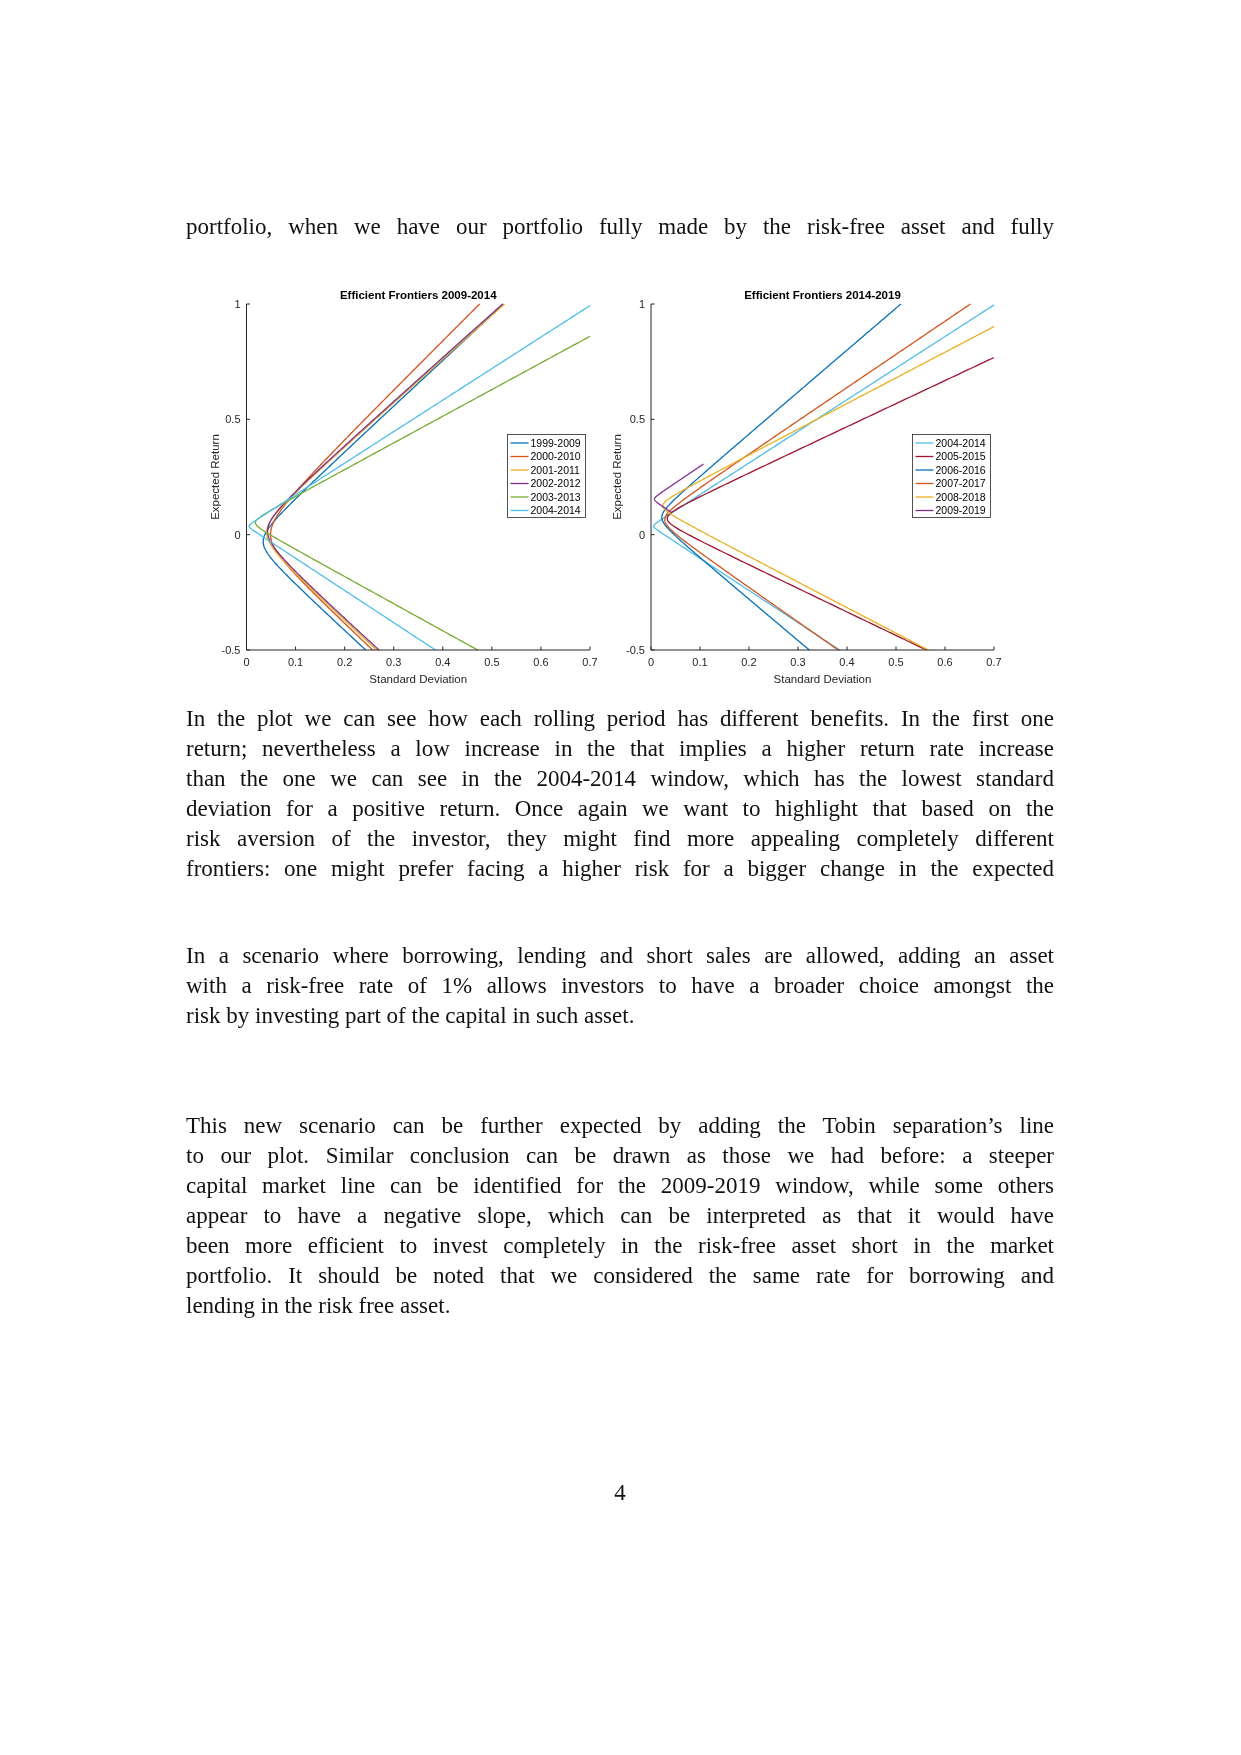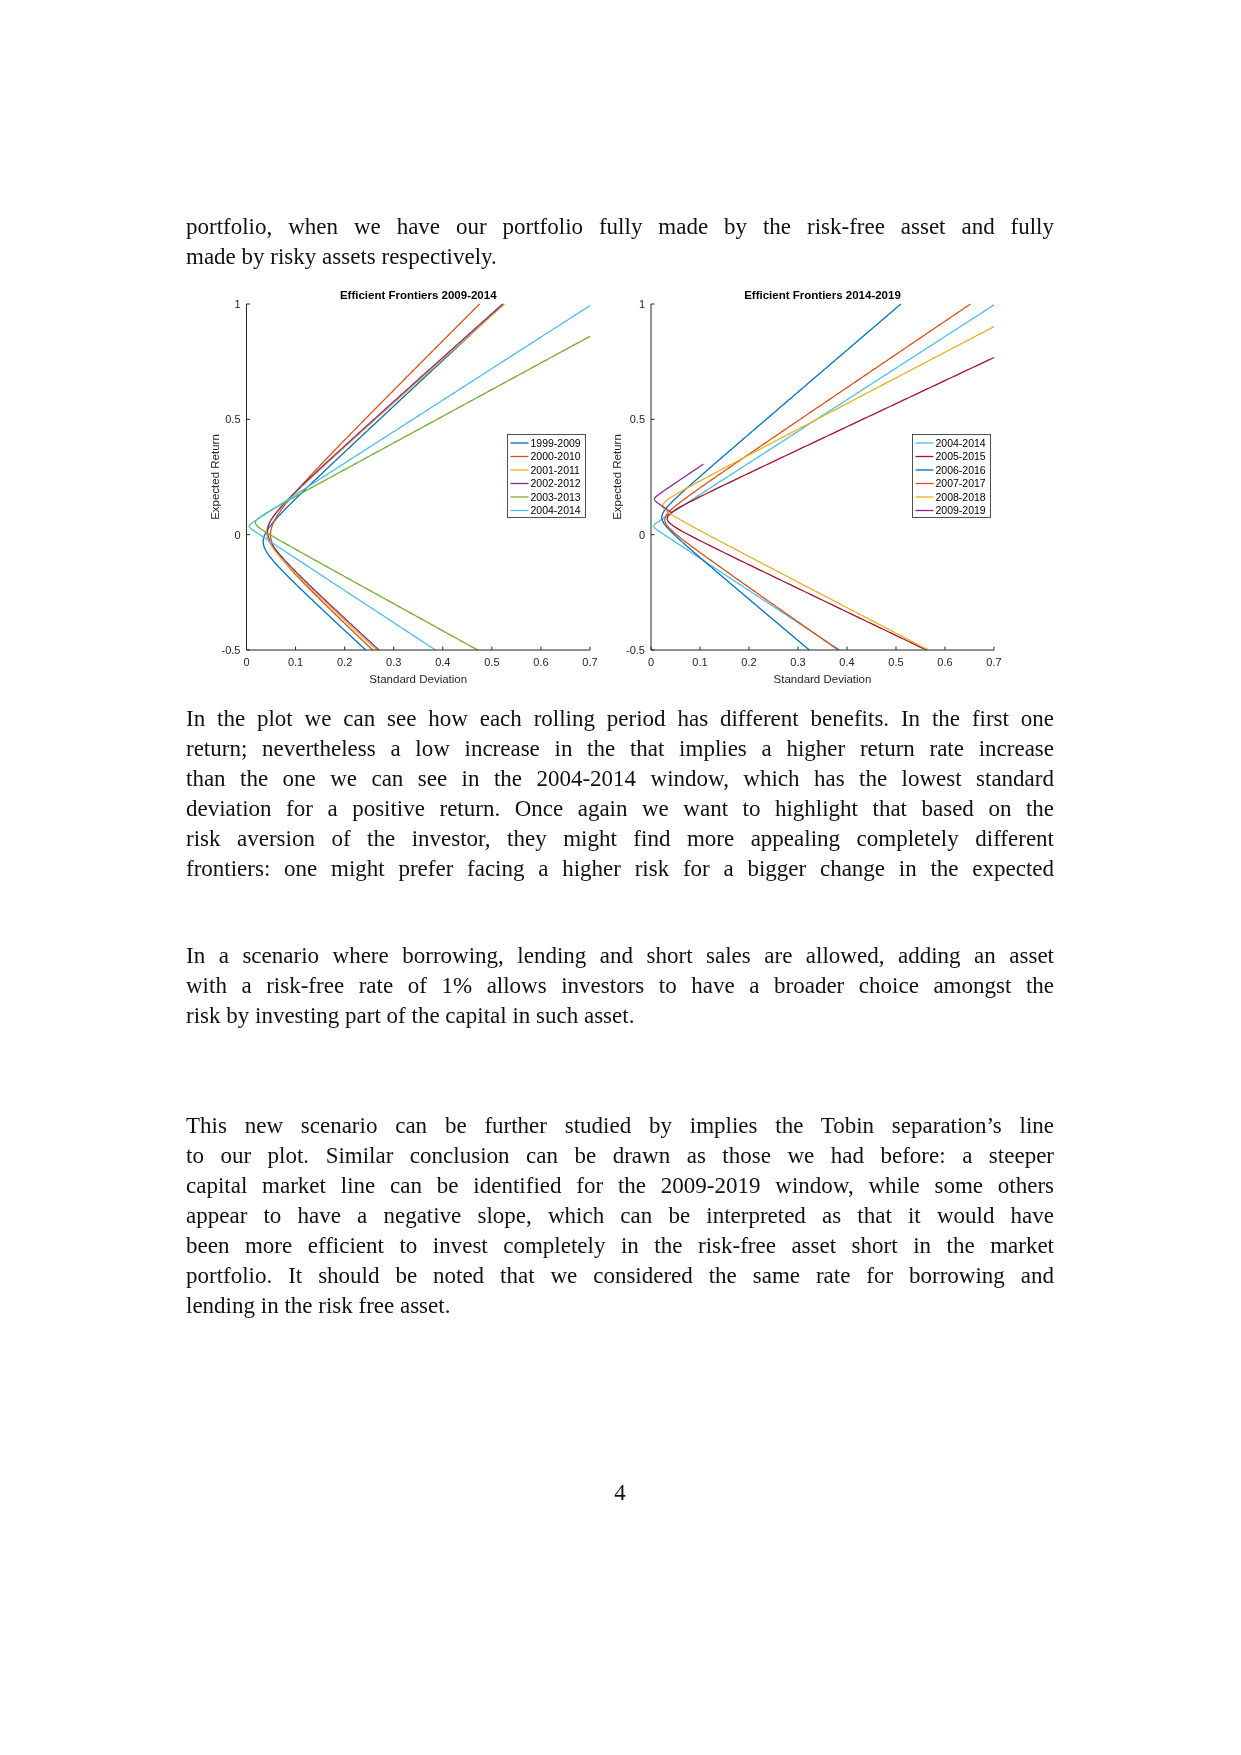--- a/index.html
+++ b/index.html
@@ -59,21 +59,20 @@
     .figure .axis-label { font-size: 11.5px; }
     .figure .legend-text { font-size: 10.5px; fill: #000000; }
   </style>
 </head>
 <body>
 
 <div class="page">
 
   <div class="para" id="para-0">
     <span class="line">portfolio, when we have our portfolio fully made by the risk-free asset and fully</span>
-    <span class="line last">made by risky assets respectively.</span>
   </div>
 
   <svg class="figure" viewBox="0 270 1241 430" xmlns="http://www.w3.org/2000/svg">
     <g>
         <path d="M365.74,650.00L364.19,648.56L362.64,647.12L361.08,645.67L359.53,644.23L357.98,642.79L356.42,641.35L354.87,639.91L353.32,638.47L351.77,637.02L350.22,635.58L348.67,634.14L347.12,632.70L345.57,631.26L344.03,629.82L342.48,628.38L340.93,626.93L339.39,625.49L337.85,624.05L336.30,622.61L334.76,621.17L333.22,619.73L331.68,618.28L330.14,616.84L328.60,615.40L327.06,613.96L325.53,612.52L324.00,611.08L322.46,609.63L320.93,608.19L319.40,606.75L317.88,605.31L316.35,603.87L314.83,602.42L313.30,600.98L311.79,599.54L310.27,598.10L308.75,596.66L307.24,595.22L305.74,593.77L304.23,592.33L302.73,590.89L301.23,589.45L299.74,588.01L298.25,586.57L296.77,585.13L295.29,583.68L293.82,582.24L292.35,580.80L290.89,579.36L289.44,577.92L288.00,576.48L286.57,575.03L285.14,573.59L283.73,572.15L282.34,570.71L280.95,569.27L279.59,567.83L278.24,566.38L276.92,564.94L275.62,563.50L274.35,562.06L273.11,560.62L271.90,559.17L270.74,557.73L269.63,556.29L268.57,554.85L267.57,553.41L266.65,551.97L265.82,550.52L265.07,549.08L264.44,547.64L263.92,546.20L263.54,544.76L263.29,543.32L263.19,541.88L263.23,540.43L263.42,538.99L263.74,537.55L264.20,536.11L264.78,534.67L265.47,533.23L266.26,531.78L267.14,530.34L268.09,528.90L269.11,527.46L270.19,526.02L271.32,524.58L272.49,523.13L273.70,521.69L274.95,520.25L276.22,518.81L277.53,517.37L278.85,515.92L280.19,514.48L281.55,513.04L282.93,511.60L284.32,510.16L285.72,508.72L287.14,507.27L288.56,505.83L290.00,504.39L291.44,502.95L292.89,501.51L294.34,500.07L295.81,498.63L297.27,497.18L298.75,495.74L300.23,494.30L301.71,492.86L303.19,491.42L304.68,489.98L306.18,488.53L307.67,487.09L309.17,485.65L310.68,484.21L312.18,482.77L313.69,481.33L315.20,479.88L316.71,478.44L318.22,477.00L319.74,475.56L321.25,474.12L322.77,472.67L324.29,471.23L325.81,469.79L327.34,468.35L328.86,466.91L330.39,465.47L331.91,464.02L333.44,462.58L334.97,461.14L336.50,459.70L338.03,458.26L339.56,456.82L341.09,455.38L342.62,453.93L344.16,452.49L345.69,451.05L347.23,449.61L348.76,448.17L350.30,446.73L351.84,445.28L353.37,443.84L354.91,442.40L356.45,440.96L357.99,439.52L359.53,438.08L361.07,436.63L362.61,435.19L364.15,433.75L365.69,432.31L367.24,430.87L368.78,429.42L370.32,427.98L371.86,426.54L373.41,425.10L374.95,423.66L376.49,422.22L378.04,420.77L379.58,419.33L381.13,417.89L382.67,416.45L384.22,415.01L385.76,413.57L387.31,412.13L388.86,410.68L390.40,409.24L391.95,407.80L393.50,406.36L395.04,404.92L396.59,403.48L398.14,402.03L399.69,400.59L401.23,399.15L402.78,397.71L404.33,396.27L405.88,394.83L407.43,393.38L408.97,391.94L410.52,390.50L412.07,389.06L413.62,387.62L415.17,386.17L416.72,384.73L418.27,383.29L419.82,381.85L421.37,380.41L422.92,378.97L424.47,377.53L426.02,376.08L427.57,374.64L429.12,373.20L430.67,371.76L432.22,370.32L433.77,368.88L435.32,367.43L436.87,365.99L438.43,364.55L439.98,363.11L441.53,361.67L443.08,360.22L444.63,358.78L446.18,357.34L447.73,355.90L449.29,354.46L450.84,353.02L452.39,351.58L453.94,350.13L455.49,348.69L457.04,347.25L458.60,345.81L460.15,344.37L461.70,342.92L463.25,341.48L464.81,340.04L466.36,338.60L467.91,337.16L469.46,335.72L471.02,334.28L472.57,332.83L474.12,331.39L475.67,329.95L477.23,328.51L478.78,327.07L480.33,325.63L481.89,324.18L483.44,322.74L484.99,321.30L486.55,319.86L488.10,318.42L489.65,316.97L491.21,315.53L492.76,314.09L494.31,312.65L495.87,311.21L497.42,309.77L498.97,308.33L500.53,306.88L502.08,305.44L503.63,304.00" fill="none" stroke="#0072BD" stroke-width="1.3"></path>
         <path d="M372.61,650.00L371.09,648.56L369.58,647.12L368.06,645.67L366.54,644.23L365.03,642.79L363.51,641.35L362.00,639.91L360.49,638.47L358.97,637.02L357.46,635.58L355.95,634.14L354.44,632.70L352.93,631.26L351.43,629.82L349.92,628.38L348.42,626.93L346.91,625.49L345.41,624.05L343.91,622.61L342.41,621.17L340.92,619.73L339.42,618.28L337.93,616.84L336.43,615.40L334.94,613.96L333.46,612.52L331.97,611.08L330.49,609.63L329.00,608.19L327.53,606.75L326.05,605.31L324.57,603.87L323.10,602.42L321.64,600.98L320.17,599.54L318.71,598.10L317.25,596.66L315.80,595.22L314.35,593.77L312.91,592.33L311.47,590.89L310.03,589.45L308.60,588.01L307.18,586.57L305.76,585.13L304.35,583.68L302.95,582.24L301.55,580.80L300.16,579.36L298.78,577.92L297.41,576.48L296.05,575.03L294.71,573.59L293.37,572.15L292.05,570.71L290.74,569.27L289.45,567.83L288.18,566.38L286.93,564.94L285.69,563.50L284.48,562.06L283.30,560.62L282.14,559.17L281.01,557.73L279.92,556.29L278.87,554.85L277.85,553.41L276.88,551.97L275.96,550.52L275.09,549.08L274.29,547.64L273.54,546.20L272.87,544.76L272.28,543.32L271.76,541.88L271.33,540.43L270.99,538.99L270.74,537.55L270.59,536.11L270.55,534.67L270.59,533.23L270.72,531.78L270.93,530.34L271.23,528.90L271.61,527.46L272.07,526.02L272.60,524.58L273.19,523.13L273.85,521.69L274.57,520.25L275.35,518.81L276.17,517.37L277.05,515.92L277.96,514.48L278.91,513.04L279.90,511.60L280.92,510.16L281.97,508.72L283.05,507.27L284.16,505.83L285.28,504.39L286.43,502.95L287.60,501.51L288.78,500.07L289.98,498.63L291.19,497.18L292.42,495.74L293.66,494.30L294.92,492.86L296.18,491.42L297.45,489.98L298.73,488.53L300.02,487.09L301.32,485.65L302.63,484.21L303.94,482.77L305.26,481.33L306.58,479.88L307.92,478.44L309.25,477.00L310.59,475.56L311.94,474.12L313.29,472.67L314.64,471.23L316.00,469.79L317.36,468.35L318.72,466.91L320.09,465.47L321.46,464.02L322.84,462.58L324.21,461.14L325.59,459.70L326.98,458.26L328.36,456.82L329.75,455.38L331.13,453.93L332.52,452.49L333.92,451.05L335.31,449.61L336.71,448.17L338.10,446.73L339.50,445.28L340.90,443.84L342.30,442.40L343.71,440.96L345.11,439.52L346.52,438.08L347.93,436.63L349.33,435.19L350.74,433.75L352.15,432.31L353.57,430.87L354.98,429.42L356.39,427.98L357.81,426.54L359.22,425.10L360.64,423.66L362.05,422.22L363.47,420.77L364.89,419.33L366.31,417.89L367.73,416.45L369.15,415.01L370.57,413.57L371.99,412.13L373.42,410.68L374.84,409.24L376.26,407.80L377.69,406.36L379.11,404.92L380.54,403.48L381.96,402.03L383.39,400.59L384.82,399.15L386.24,397.71L387.67,396.27L389.10,394.83L390.53,393.38L391.96,391.94L393.39,390.50L394.81,389.06L396.24,387.62L397.68,386.17L399.11,384.73L400.54,383.29L401.97,381.85L403.40,380.41L404.83,378.97L406.26,377.53L407.70,376.08L409.13,374.64L410.56,373.20L412.00,371.76L413.43,370.32L414.86,368.88L416.30,367.43L417.73,365.99L419.17,364.55L420.60,363.11L422.04,361.67L423.47,360.22L424.91,358.78L426.35,357.34L427.78,355.90L429.22,354.46L430.66,353.02L432.09,351.58L433.53,350.13L434.97,348.69L436.40,347.25L437.84,345.81L439.28,344.37L440.72,342.92L442.15,341.48L443.59,340.04L445.03,338.60L446.47,337.16L447.91,335.72L449.35,334.28L450.79,332.83L452.22,331.39L453.66,329.95L455.10,328.51L456.54,327.07L457.98,325.63L459.42,324.18L460.86,322.74L462.30,321.30L463.74,319.86L465.18,318.42L466.62,316.97L468.06,315.53L469.50,314.09L470.94,312.65L472.38,311.21L473.82,309.77L475.27,308.33L476.71,306.88L478.15,305.44L479.59,304.00" fill="none" stroke="#D95319" stroke-width="1.3"></path>
         <path d="M376.54,650.00L374.98,648.56L373.43,647.12L371.88,645.67L370.32,644.23L368.77,642.79L367.22,641.35L365.66,639.91L364.11,638.47L362.56,637.02L361.01,635.58L359.46,634.14L357.91,632.70L356.36,631.26L354.82,629.82L353.27,628.38L351.72,626.93L350.18,625.49L348.63,624.05L347.09,622.61L345.55,621.17L344.01,619.73L342.47,618.28L340.93,616.84L339.39,615.40L337.86,613.96L336.32,612.52L334.79,611.08L333.25,609.63L331.72,608.19L330.19,606.75L328.67,605.31L327.14,603.87L325.62,602.42L324.10,600.98L322.58,599.54L321.06,598.10L319.55,596.66L318.03,595.22L316.52,593.77L315.02,592.33L313.51,590.89L312.01,589.45L310.52,588.01L309.02,586.57L307.54,585.13L306.05,583.68L304.57,582.24L303.10,580.80L301.63,579.36L300.17,577.92L298.71,576.48L297.26,575.03L295.82,573.59L294.39,572.15L292.96,570.71L291.55,569.27L290.14,567.83L288.75,566.38L287.38,564.94L286.01,563.50L284.67,562.06L283.34,560.62L282.03,559.17L280.74,557.73L279.48,556.29L278.25,554.85L277.05,553.41L275.88,551.97L274.75,550.52L273.67,549.08L272.64,547.64L271.66,546.20L270.75,544.76L269.91,543.32L269.14,541.88L268.47,540.43L267.88,538.99L267.40,537.55L267.03,536.11L266.78,534.67L266.64,533.23L266.63,531.78L266.75,530.34L266.99,528.90L267.36,527.46L267.85,526.02L268.45,524.58L269.15,523.13L269.94,521.69L270.81,520.25L271.76,518.81L272.77,517.37L273.85,515.92L274.97,514.48L276.14,513.04L277.36,511.60L278.60,510.16L279.89,508.72L281.20,507.27L282.53,505.83L283.89,504.39L285.27,502.95L286.67,501.51L288.08,500.07L289.51,498.63L290.95,497.18L292.41,495.74L293.87,494.30L295.35,492.86L296.83,491.42L298.33,489.98L299.83,488.53L301.34,487.09L302.85,485.65L304.37,484.21L305.90,482.77L307.43,481.33L308.96,479.88L310.50,478.44L312.05,477.00L313.60,475.56L315.15,474.12L316.70,472.67L318.26,471.23L319.82,469.79L321.38,468.35L322.95,466.91L324.52,465.47L326.09,464.02L327.66,462.58L329.24,461.14L330.81,459.70L332.39,458.26L333.97,456.82L335.55,455.38L337.14,453.93L338.72,452.49L340.31,451.05L341.90,449.61L343.48,448.17L345.07,446.73L346.66,445.28L348.26,443.84L349.85,442.40L351.44,440.96L353.04,439.52L354.63,438.08L356.23,436.63L357.83,435.19L359.43,433.75L361.03,432.31L362.63,430.87L364.23,429.42L365.83,427.98L367.43,426.54L369.03,425.10L370.63,423.66L372.24,422.22L373.84,420.77L375.44,419.33L377.05,417.89L378.66,416.45L380.26,415.01L381.87,413.57L383.47,412.13L385.08,410.68L386.69,409.24L388.30,407.80L389.90,406.36L391.51,404.92L393.12,403.48L394.73,402.03L396.34,400.59L397.95,399.15L399.56,397.71L401.17,396.27L402.78,394.83L404.39,393.38L406.01,391.94L407.62,390.50L409.23,389.06L410.84,387.62L412.45,386.17L414.07,384.73L415.68,383.29L417.29,381.85L418.91,380.41L420.52,378.97L422.13,377.53L423.75,376.08L425.36,374.64L426.98,373.20L428.59,371.76L430.21,370.32L431.82,368.88L433.44,367.43L435.05,365.99L436.67,364.55L438.28,363.11L439.90,361.67L441.51,360.22L443.13,358.78L444.75,357.34L446.36,355.90L447.98,354.46L449.59,353.02L451.21,351.58L452.83,350.13L454.44,348.69L456.06,347.25L457.68,345.81L459.30,344.37L460.91,342.92L462.53,341.48L464.15,340.04L465.77,338.60L467.38,337.16L469.00,335.72L470.62,334.28L472.24,332.83L473.86,331.39L475.47,329.95L477.09,328.51L478.71,327.07L480.33,325.63L481.95,324.18L483.57,322.74L485.19,321.30L486.80,319.86L488.42,318.42L490.04,316.97L491.66,315.53L493.28,314.09L494.90,312.65L496.52,311.21L498.14,309.77L499.76,308.33L501.38,306.88L503.00,305.44L504.62,304.00" fill="none" stroke="#EDB120" stroke-width="1.3"></path>
         <path d="M378.99,650.00L377.43,648.56L375.86,647.12L374.29,645.67L372.73,644.23L371.16,642.79L369.60,641.35L368.04,639.91L366.47,638.47L364.91,637.02L363.35,635.58L361.79,634.14L360.23,632.70L358.67,631.26L357.11,629.82L355.55,628.38L353.99,626.93L352.44,625.49L350.88,624.05L349.33,622.61L347.78,621.17L346.22,619.73L344.67,618.28L343.12,616.84L341.58,615.40L340.03,613.96L338.48,612.52L336.94,611.08L335.40,609.63L333.85,608.19L332.31,606.75L330.78,605.31L329.24,603.87L327.71,602.42L326.18,600.98L324.65,599.54L323.12,598.10L321.59,596.66L320.07,595.22L318.55,593.77L317.04,592.33L315.52,590.89L314.01,589.45L312.51,588.01L311.01,586.57L309.51,585.13L308.01,583.68L306.53,582.24L305.04,580.80L303.56,579.36L302.09,577.92L300.63,576.48L299.17,575.03L297.72,573.59L296.28,572.15L294.84,570.71L293.42,569.27L292.01,567.83L290.61,566.38L289.22,564.94L287.85,563.50L286.49,562.06L285.15,560.62L283.83,559.17L282.53,557.73L281.26,556.29L280.01,554.85L278.79,553.41L277.61,551.97L276.46,550.52L275.36,549.08L274.30,547.64L273.29,546.20L272.34,544.76L271.46,543.32L270.65,541.88L269.92,540.43L269.28,538.99L268.73,537.55L268.28,536.11L267.94,534.67L267.72,533.23L267.61,531.78L267.62,530.34L267.76,528.90L268.02,527.46L268.39,526.02L268.88,524.58L269.47,523.13L270.15,521.69L270.93,520.25L271.78,518.81L272.71,517.37L273.70,515.92L274.75,514.48L275.86,513.04L277.00,511.60L278.19,510.16L279.42,508.72L280.68,507.27L281.97,505.83L283.28,504.39L284.62,502.95L285.98,501.51L287.36,500.07L288.75,498.63L290.16,497.18L291.59,495.74L293.03,494.30L294.48,492.86L295.94,491.42L297.41,489.98L298.88,488.53L300.37,487.09L301.86,485.65L303.37,484.21L304.87,482.77L306.39,481.33L307.90,479.88L309.43,478.44L310.96,477.00L312.49,475.56L314.03,474.12L315.57,472.67L317.11,471.23L318.66,469.79L320.21,468.35L321.76,466.91L323.32,465.47L324.88,464.02L326.44,462.58L328.00,461.14L329.57,459.70L331.14,458.26L332.70,456.82L334.28,455.38L335.85,453.93L337.42,452.49L339.00,451.05L340.58,449.61L342.16,448.17L343.74,446.73L345.32,445.28L346.90,443.84L348.49,442.40L350.07,440.96L351.66,439.52L353.25,438.08L354.83,436.63L356.42,435.19L358.01,433.75L359.60,432.31L361.20,430.87L362.79,429.42L364.38,427.98L365.98,426.54L367.57,425.10L369.17,423.66L370.76,422.22L372.36,420.77L373.96,419.33L375.55,417.89L377.15,416.45L378.75,415.01L380.35,413.57L381.95,412.13L383.55,410.68L385.15,409.24L386.75,407.80L388.35,406.36L389.96,404.92L391.56,403.48L393.16,402.03L394.76,400.59L396.37,399.15L397.97,397.71L399.58,396.27L401.18,394.83L402.78,393.38L404.39,391.94L406.00,390.50L407.60,389.06L409.21,387.62L410.81,386.17L412.42,384.73L414.03,383.29L415.63,381.85L417.24,380.41L418.85,378.97L420.46,377.53L422.06,376.08L423.67,374.64L425.28,373.20L426.89,371.76L428.50,370.32L430.11,368.88L431.72,367.43L433.33,365.99L434.94,364.55L436.55,363.11L438.15,361.67L439.76,360.22L441.38,358.78L442.99,357.34L444.60,355.90L446.21,354.46L447.82,353.02L449.43,351.58L451.04,350.13L452.65,348.69L454.26,347.25L455.87,345.81L457.49,344.37L459.10,342.92L460.71,341.48L462.32,340.04L463.93,338.60L465.55,337.16L467.16,335.72L468.77,334.28L470.38,332.83L472.00,331.39L473.61,329.95L475.22,328.51L476.83,327.07L478.45,325.63L480.06,324.18L481.67,322.74L483.29,321.30L484.90,319.86L486.51,318.42L488.13,316.97L489.74,315.53L491.35,314.09L492.97,312.65L494.58,311.21L496.20,309.77L497.81,308.33L499.42,306.88L501.04,305.44L502.65,304.00" fill="none" stroke="#7E2F8E" stroke-width="1.3"></path>
         <path d="M477.63,650.00L475.26,648.69L472.89,647.39L470.52,646.08L468.15,644.77L465.78,643.46L463.41,642.16L461.04,640.85L458.67,639.54L456.31,638.24L453.94,636.93L451.57,635.62L449.20,634.31L446.83,633.01L444.46,631.70L442.09,630.39L439.72,629.09L437.36,627.78L434.99,626.47L432.62,625.16L430.25,623.86L427.88,622.55L425.51,621.24L423.15,619.94L420.78,618.63L418.41,617.32L416.04,616.02L413.68,614.71L411.31,613.40L408.94,612.09L406.57,610.79L404.21,609.48L401.84,608.17L399.47,606.87L397.10,605.56L394.74,604.25L392.37,602.94L390.00,601.64L387.64,600.33L385.27,599.02L382.91,597.72L380.54,596.41L378.17,595.10L375.81,593.79L373.44,592.49L371.08,591.18L368.71,589.87L366.35,588.57L363.98,587.26L361.62,585.95L359.26,584.64L356.89,583.34L354.53,582.03L352.17,580.72L349.81,579.42L347.44,578.11L345.08,576.80L342.72,575.49L340.36,574.19L338.00,572.88L335.64,571.57L333.28,570.27L330.92,568.96L328.57,567.65L326.21,566.34L323.85,565.04L321.50,563.73L319.14,562.42L316.79,561.12L314.44,559.81L312.09,558.50L309.74,557.20L307.39,555.89L305.05,554.58L302.71,553.27L300.37,551.97L298.03,550.66L295.69,549.35L293.36,548.05L291.04,546.74L288.72,545.43L286.40,544.12L284.09,542.82L281.79,541.51L279.50,540.20L277.22,538.90L274.96,537.59L272.72,536.28L270.50,534.97L268.31,533.67L266.17,532.36L264.08,531.05L262.08,529.75L260.19,528.44L258.48,527.13L257.02,525.82L255.95,524.52L255.39,523.21L255.45,521.90L256.13,520.60L257.31,519.29L258.86,517.98L260.65,516.67L262.60,515.37L264.66,514.06L266.80,512.75L268.99,511.45L271.22,510.14L273.49,508.83L275.77,507.52L278.08,506.22L280.39,504.91L282.73,503.60L285.07,502.30L287.41,500.99L289.77,499.68L292.13,498.38L294.49,497.07L296.86,495.76L299.23,494.45L301.61,493.15L303.99,491.84L306.37,490.53L308.75,489.23L311.14,487.92L313.52,486.61L315.91,485.30L318.30,484.00L320.69,482.69L323.08,481.38L325.48,480.08L327.87,478.77L330.26,477.46L332.66,476.15L335.05,474.85L337.45,473.54L339.85,472.23L342.25,470.93L344.64,469.62L347.04,468.31L349.44,467.00L351.84,465.70L354.24,464.39L356.64,463.08L359.04,461.78L361.44,460.47L363.84,459.16L366.25,457.85L368.65,456.55L371.05,455.24L373.45,453.93L375.86,452.63L378.26,451.32L380.66,450.01L383.06,448.70L385.47,447.40L387.87,446.09L390.27,444.78L392.68,443.48L395.08,442.17L397.49,440.86L399.89,439.56L402.29,438.25L404.70,436.94L407.10,435.63L409.51,434.33L411.91,433.02L414.32,431.71L416.72,430.41L419.13,429.10L421.53,427.79L423.94,426.48L426.34,425.18L428.75,423.87L431.15,422.56L433.56,421.26L435.97,419.95L438.37,418.64L440.78,417.33L443.18,416.03L445.59,414.72L447.99,413.41L450.40,412.11L452.81,410.80L455.21,409.49L457.62,408.18L460.02,406.88L462.43,405.57L464.84,404.26L467.24,402.96L469.65,401.65L472.06,400.34L474.46,399.03L476.87,397.73L479.28,396.42L481.68,395.11L484.09,393.81L486.49,392.50L488.90,391.19L491.31,389.88L493.71,388.58L496.12,387.27L498.53,385.96L500.93,384.66L503.34,383.35L505.75,382.04L508.16,380.74L510.56,379.43L512.97,378.12L515.38,376.81L517.78,375.51L520.19,374.20L522.60,372.89L525.00,371.59L527.41,370.28L529.82,368.97L532.23,367.66L534.63,366.36L537.04,365.05L539.45,363.74L541.85,362.44L544.26,361.13L546.67,359.82L549.08,358.51L551.48,357.21L553.89,355.90L556.30,354.59L558.70,353.29L561.11,351.98L563.52,350.67L565.93,349.36L568.33,348.06L570.74,346.75L573.15,345.44L575.56,344.14L577.96,342.83L580.37,341.52L582.78,340.21L585.19,338.91L587.59,337.60L590.00,336.29" fill="none" stroke="#77AC30" stroke-width="1.3"></path>
         <path d="M435.43,650.00L433.24,648.57L431.05,647.13L428.86,645.70L426.67,644.26L424.48,642.83L422.30,641.39L420.11,639.96L417.92,638.52L415.73,637.09L413.54,635.65L411.35,634.22L409.17,632.78L406.98,631.35L404.79,629.91L402.60,628.48L400.41,627.04L398.23,625.61L396.04,624.17L393.85,622.74L391.66,621.30L389.47,619.87L387.29,618.43L385.10,617.00L382.91,615.56L380.72,614.13L378.53,612.69L376.35,611.26L374.16,609.82L371.97,608.39L369.78,606.95L367.59,605.52L365.41,604.08L363.22,602.65L361.03,601.21L358.84,599.78L356.65,598.34L354.47,596.91L352.28,595.47L350.09,594.04L347.90,592.60L345.71,591.17L343.53,589.73L341.34,588.30L339.15,586.86L336.96,585.43L334.78,583.99L332.59,582.56L330.40,581.12L328.21,579.69L326.03,578.25L323.84,576.82L321.65,575.38L319.47,573.95L317.28,572.51L315.09,571.08L312.90,569.64L310.72,568.21L308.53,566.77L306.34,565.34L304.16,563.90L301.97,562.47L299.78,561.03L297.60,559.60L295.41,558.16L293.23,556.73L291.04,555.29L288.86,553.86L286.67,552.42L284.49,550.99L282.31,549.55L280.12,548.12L277.94,546.68L275.76,545.25L273.58,543.81L271.40,542.38L269.22,540.94L267.05,539.51L264.88,538.07L262.71,536.64L260.55,535.20L258.40,533.77L256.27,532.34L254.17,530.90L252.14,529.47L250.29,528.03L249.05,526.60L249.38,525.16L250.98,523.73L252.97,522.29L255.08,520.86L257.24,519.42L259.42,517.99L261.62,516.55L263.83,515.12L266.05,513.68L268.27,512.25L270.49,510.81L272.72,509.38L274.94,507.94L277.17,506.51L279.40,505.07L281.63,503.64L283.86,502.20L286.09,500.77L288.32,499.33L290.55,497.90L292.78,496.46L295.01,495.03L297.25,493.59L299.48,492.16L301.71,490.72L303.94,489.29L306.18,487.85L308.41,486.42L310.64,484.98L312.88,483.55L315.11,482.11L317.35,480.68L319.58,479.24L321.81,477.81L324.05,476.37L326.28,474.94L328.52,473.50L330.75,472.07L332.98,470.63L335.22,469.20L337.45,467.76L339.69,466.33L341.92,464.89L344.16,463.46L346.39,462.02L348.62,460.59L350.86,459.15L353.09,457.72L355.33,456.28L357.56,454.85L359.80,453.41L362.03,451.98L364.27,450.54L366.50,449.11L368.74,447.67L370.97,446.24L373.21,444.80L375.44,443.37L377.68,441.93L379.91,440.50L382.14,439.06L384.38,437.63L386.61,436.19L388.85,434.76L391.08,433.32L393.32,431.89L395.55,430.45L397.79,429.02L400.02,427.58L402.26,426.15L404.49,424.71L406.73,423.28L408.96,421.84L411.20,420.41L413.43,418.97L415.67,417.54L417.90,416.10L420.14,414.67L422.37,413.24L424.61,411.80L426.84,410.37L429.08,408.93L431.31,407.50L433.55,406.06L435.78,404.63L438.02,403.19L440.25,401.76L442.49,400.32L444.72,398.89L446.96,397.45L449.19,396.02L451.43,394.58L453.66,393.15L455.90,391.71L458.13,390.28L460.37,388.84L462.60,387.41L464.84,385.97L467.07,384.54L469.31,383.10L471.54,381.67L473.78,380.23L476.01,378.80L478.25,377.36L480.48,375.93L482.72,374.49L484.95,373.06L487.19,371.62L489.42,370.19L491.66,368.75L493.89,367.32L496.13,365.88L498.36,364.45L500.60,363.01L502.83,361.58L505.07,360.14L507.30,358.71L509.54,357.27L511.77,355.84L514.01,354.40L516.24,352.97L518.48,351.53L520.71,350.10L522.95,348.66L525.18,347.23L527.42,345.79L529.65,344.36L531.89,342.92L534.12,341.49L536.36,340.05L538.59,338.62L540.83,337.18L543.06,335.75L545.30,334.31L547.53,332.88L549.77,331.44L552.00,330.01L554.24,328.57L556.47,327.14L558.71,325.70L560.94,324.27L563.18,322.83L565.41,321.40L567.65,319.96L569.88,318.53L572.12,317.09L574.35,315.66L576.59,314.22L578.82,312.79L581.06,311.35L583.29,309.92L585.53,308.48L587.76,307.05L590.00,305.61" fill="none" stroke="#4DBEEE" stroke-width="1.3"></path>
@@ -209,21 +208,21 @@
     <span class="line">frontiers: one might prefer facing a higher risk for a bigger change in the expected</span>
   </div>
 
   <div class="para" id="para-2">
     <span class="line">In a scenario where borrowing, lending and short sales are allowed, adding an asset</span>
     <span class="line">with a risk-free rate of 1% allows investors to have a broader choice amongst the</span>
     <span class="line last">risk by investing part of the capital in such asset.</span>
   </div>
 
   <div class="para" id="para-3">
-    <span class="line">This new scenario can be further studied by implies the Tobin separation’s line</span>
+    <span class="line">This new scenario can be further expected by adding the Tobin separation’s line</span>
     <span class="line">to our plot. Similar conclusion can be drawn as those we had before: a steeper</span>
     <span class="line">capital market line can be identified for the 2009-2019 window, while some others</span>
     <span class="line">appear to have a negative slope, which can be interpreted as that it would have</span>
     <span class="line">been more efficient to invest completely in the risk-free asset short in the market</span>
     <span class="line">portfolio. It should be noted that we considered the same rate for borrowing and</span>
     <span class="line last">lending in the risk free asset.</span>
   </div>
 
   <div class="page-number">4</div>
 </div>

